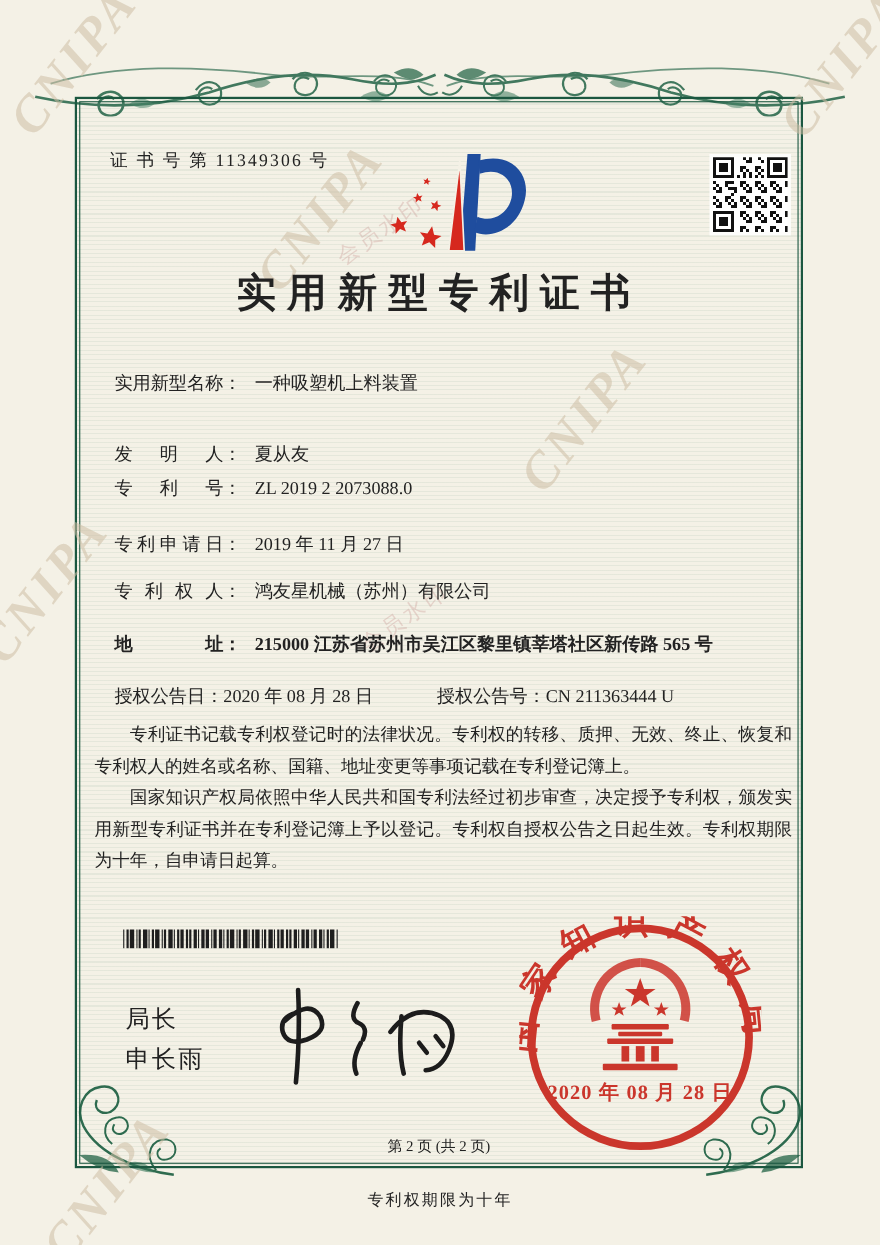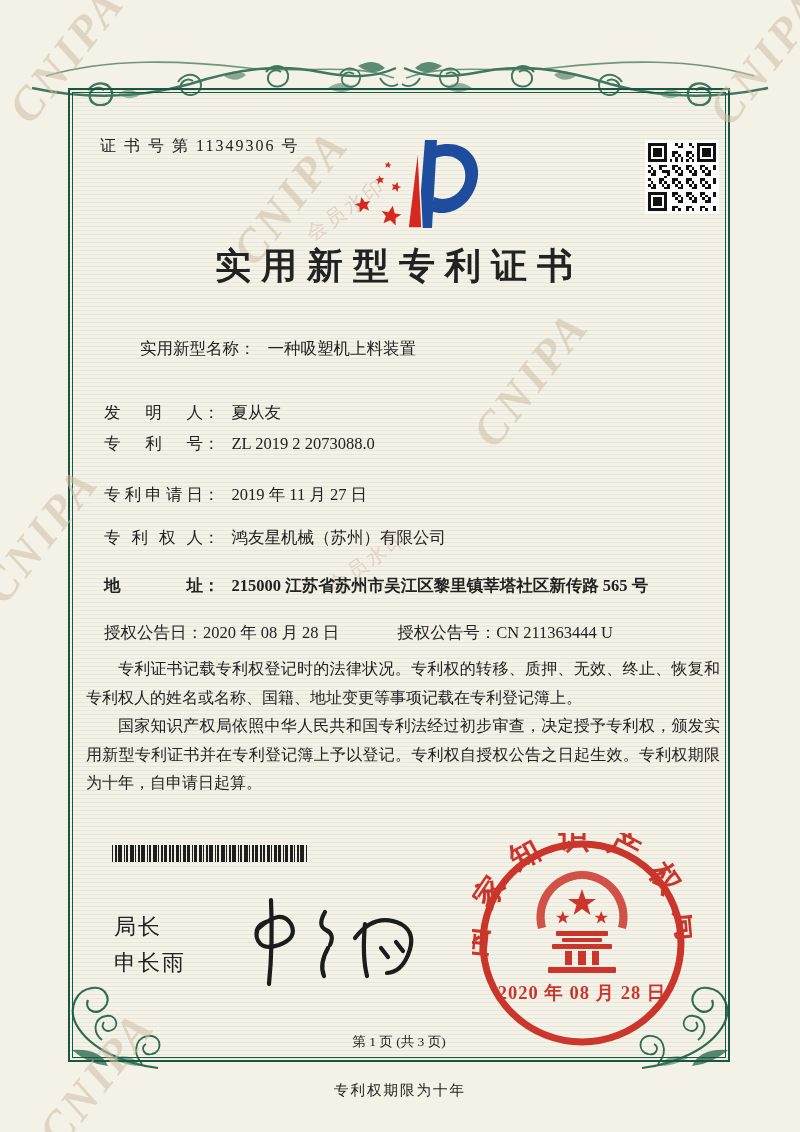--- a/index.html
+++ b/index.html
@@ -275,21 +275,21 @@
         <rect x="19" y="1" width="5" height="5" fill="#fff"></rect>
         <rect x="20" y="2" width="3" height="3" fill="#111"></rect>
         <rect x="0" y="18" width="7" height="7" fill="#111"></rect>
         <rect x="1" y="19" width="5" height="5" fill="#fff"></rect>
         <rect x="2" y="20" width="3" height="3" fill="#111"></rect>
       </svg>
   </div>
 
   <div class="abs title">实用新型专利证书</div>
 
-  <div class="abs row" style="top:338px;margin-left:36px;">
+  <div class="abs row" style="top:338px;">
     <span class="lbl">实用新型名称</span><span>：</span><span class="val">一种吸塑机上料装置</span>
   </div>
   <div class="abs row" style="top:402px;">
     <span class="lbl">发 明 人</span><span>：</span><span class="val">夏从友</span>
   </div>
   <div class="abs row" style="top:433px;">
     <span class="lbl">专 利 号</span><span>：</span><span class="val">ZL 2019 2 2073088.0</span>
   </div>
   <div class="abs row" style="top:484px;">
     <span class="lbl">专利申请日</span><span>：</span><span class="val">2019 年 11 月 27 日</span>
@@ -401,16 +401,16 @@
         <rect x="-30" y="1" width="60" height="5" rx="1"></rect>
         <rect x="-17" y="8" width="7" height="14"></rect>
         <rect x="10" y="8" width="7" height="14"></rect>
         <rect x="-4" y="8" width="8" height="14"></rect>
         <rect x="-34" y="24" width="68" height="6" rx="1"></rect>
       </g>
       <text x="0" y="56" text-anchor="middle" font-size="18.5" font-weight="bold" fill="#c8281e" letter-spacing="1" font-family="'Liberation Serif','DejaVu Serif',serif">2020 年 08 月 28 日</text>
     </g>
   </svg>
 
-  <div class="abs pagefoot">第 1 页 (共 3 页)</div>
+  <div class="abs pagefoot">第 2 页 (共 2 页)</div>
   <div class="abs contnote">专利权期限为十年</div>
 
 </div>
 
 </body></html>

